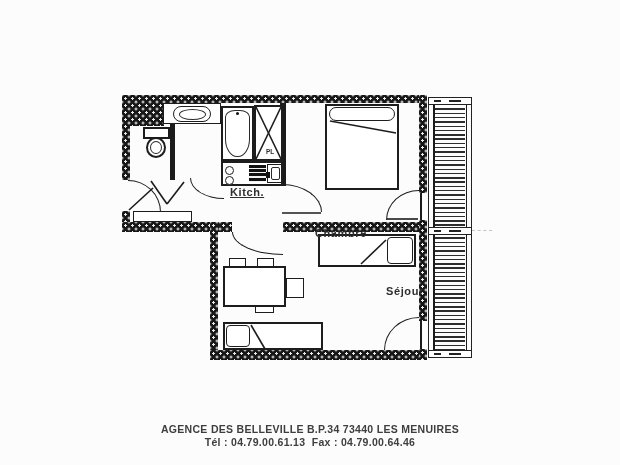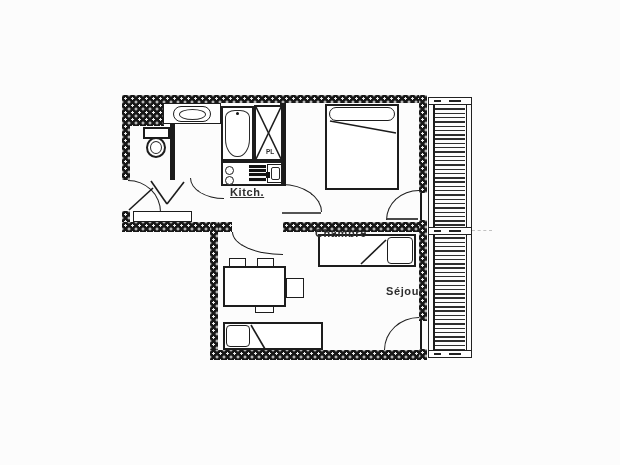--- a/index.html
+++ b/index.html
@@ -124,14 +124,16 @@
       <line x1="282" y1="213" x2="321" y2="213"></line>
       <line x1="387" y1="219" x2="418" y2="219"></line>
     </g>
   </svg>
 
   <div class="roomlabel" style="left:230px;top:186px;text-decoration:underline;">Kitch.</div>
   <div class="roomlabel" style="left:315px;top:186px;margin-top:41px;">Chambre</div>
   <div class="roomlabel" style="left:342px;top:285px;margin-left:44px;">Séjour</div>
   <div class="tinylabel" style="left:266px;top:148px;">PL</div>
 
+  <div class="footerline" style="top:423px;">AGENCE DES BELLEVILLE B.P.34 73440 LES MENUIRES</div>
+  <div class="footerline" style="top:436px;">Tél : 04.79.00.61.13  Fax : 04.79.00.64.46</div>
 
 </div>
 
 </body></html>

